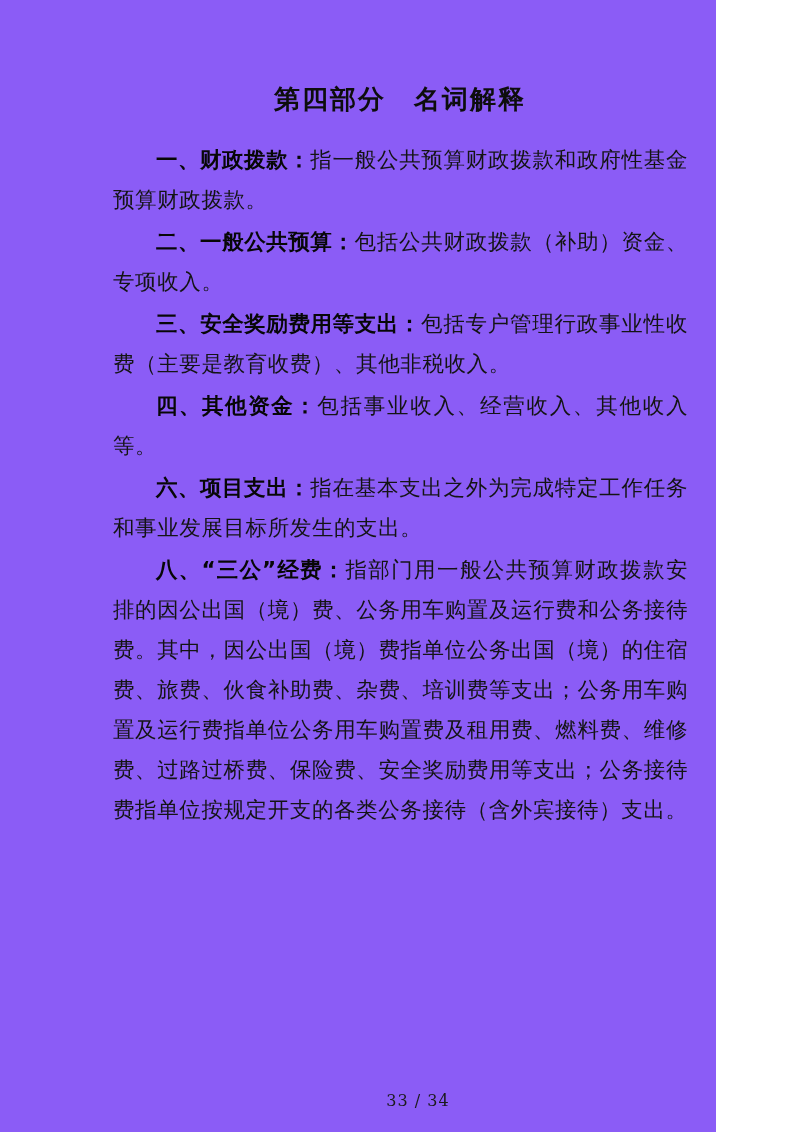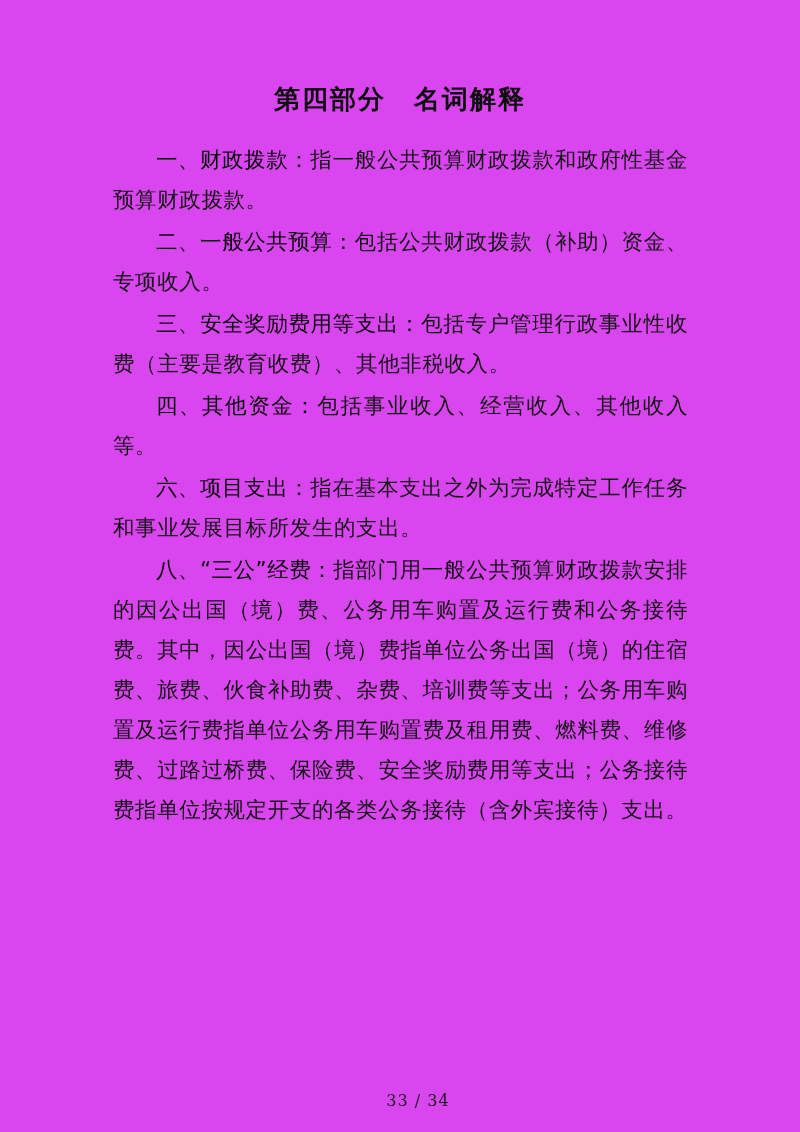--- a/index.html
+++ b/index.html
@@ -11,23 +11,23 @@
     width: 800px;
     height: 1132px;
     position: relative;
     font-family: "DejaVu Serif", "Liberation Serif", serif;
     color: #111111;
     overflow: hidden;
   }
 
   .page {
     position: relative;
-    width: 800px;
+    width: 716px;
     height: 1132px;
-    background: #d946ef;
+    background: #8b5cf6;
     box-sizing: border-box;
   }
 
   .doc-title {
     position: absolute;
     top: 82px;
     left: 0;
     width: 800px;
     text-align: center;
     font-family: "DejaVu Sans", "Liberation Sans", sans-serif;
@@ -52,21 +52,21 @@
     text-align: justify;
     text-justify: inter-character;
     text-indent: 43px;
     letter-spacing: 0.6px;
     color: #141414;
     word-break: break-all;
   }
 
   .para .lead {
     font-family: "DejaVu Sans", "Liberation Sans", sans-serif;
-    font-weight: 400;
+    font-weight: 700;
     letter-spacing: 0.4px;
     color: #070707;
   }
 
   .para .rest {
     font-family: "DejaVu Serif", "Liberation Serif", serif;
   }
 
   .para-long {
     margin-bottom: 4px;

